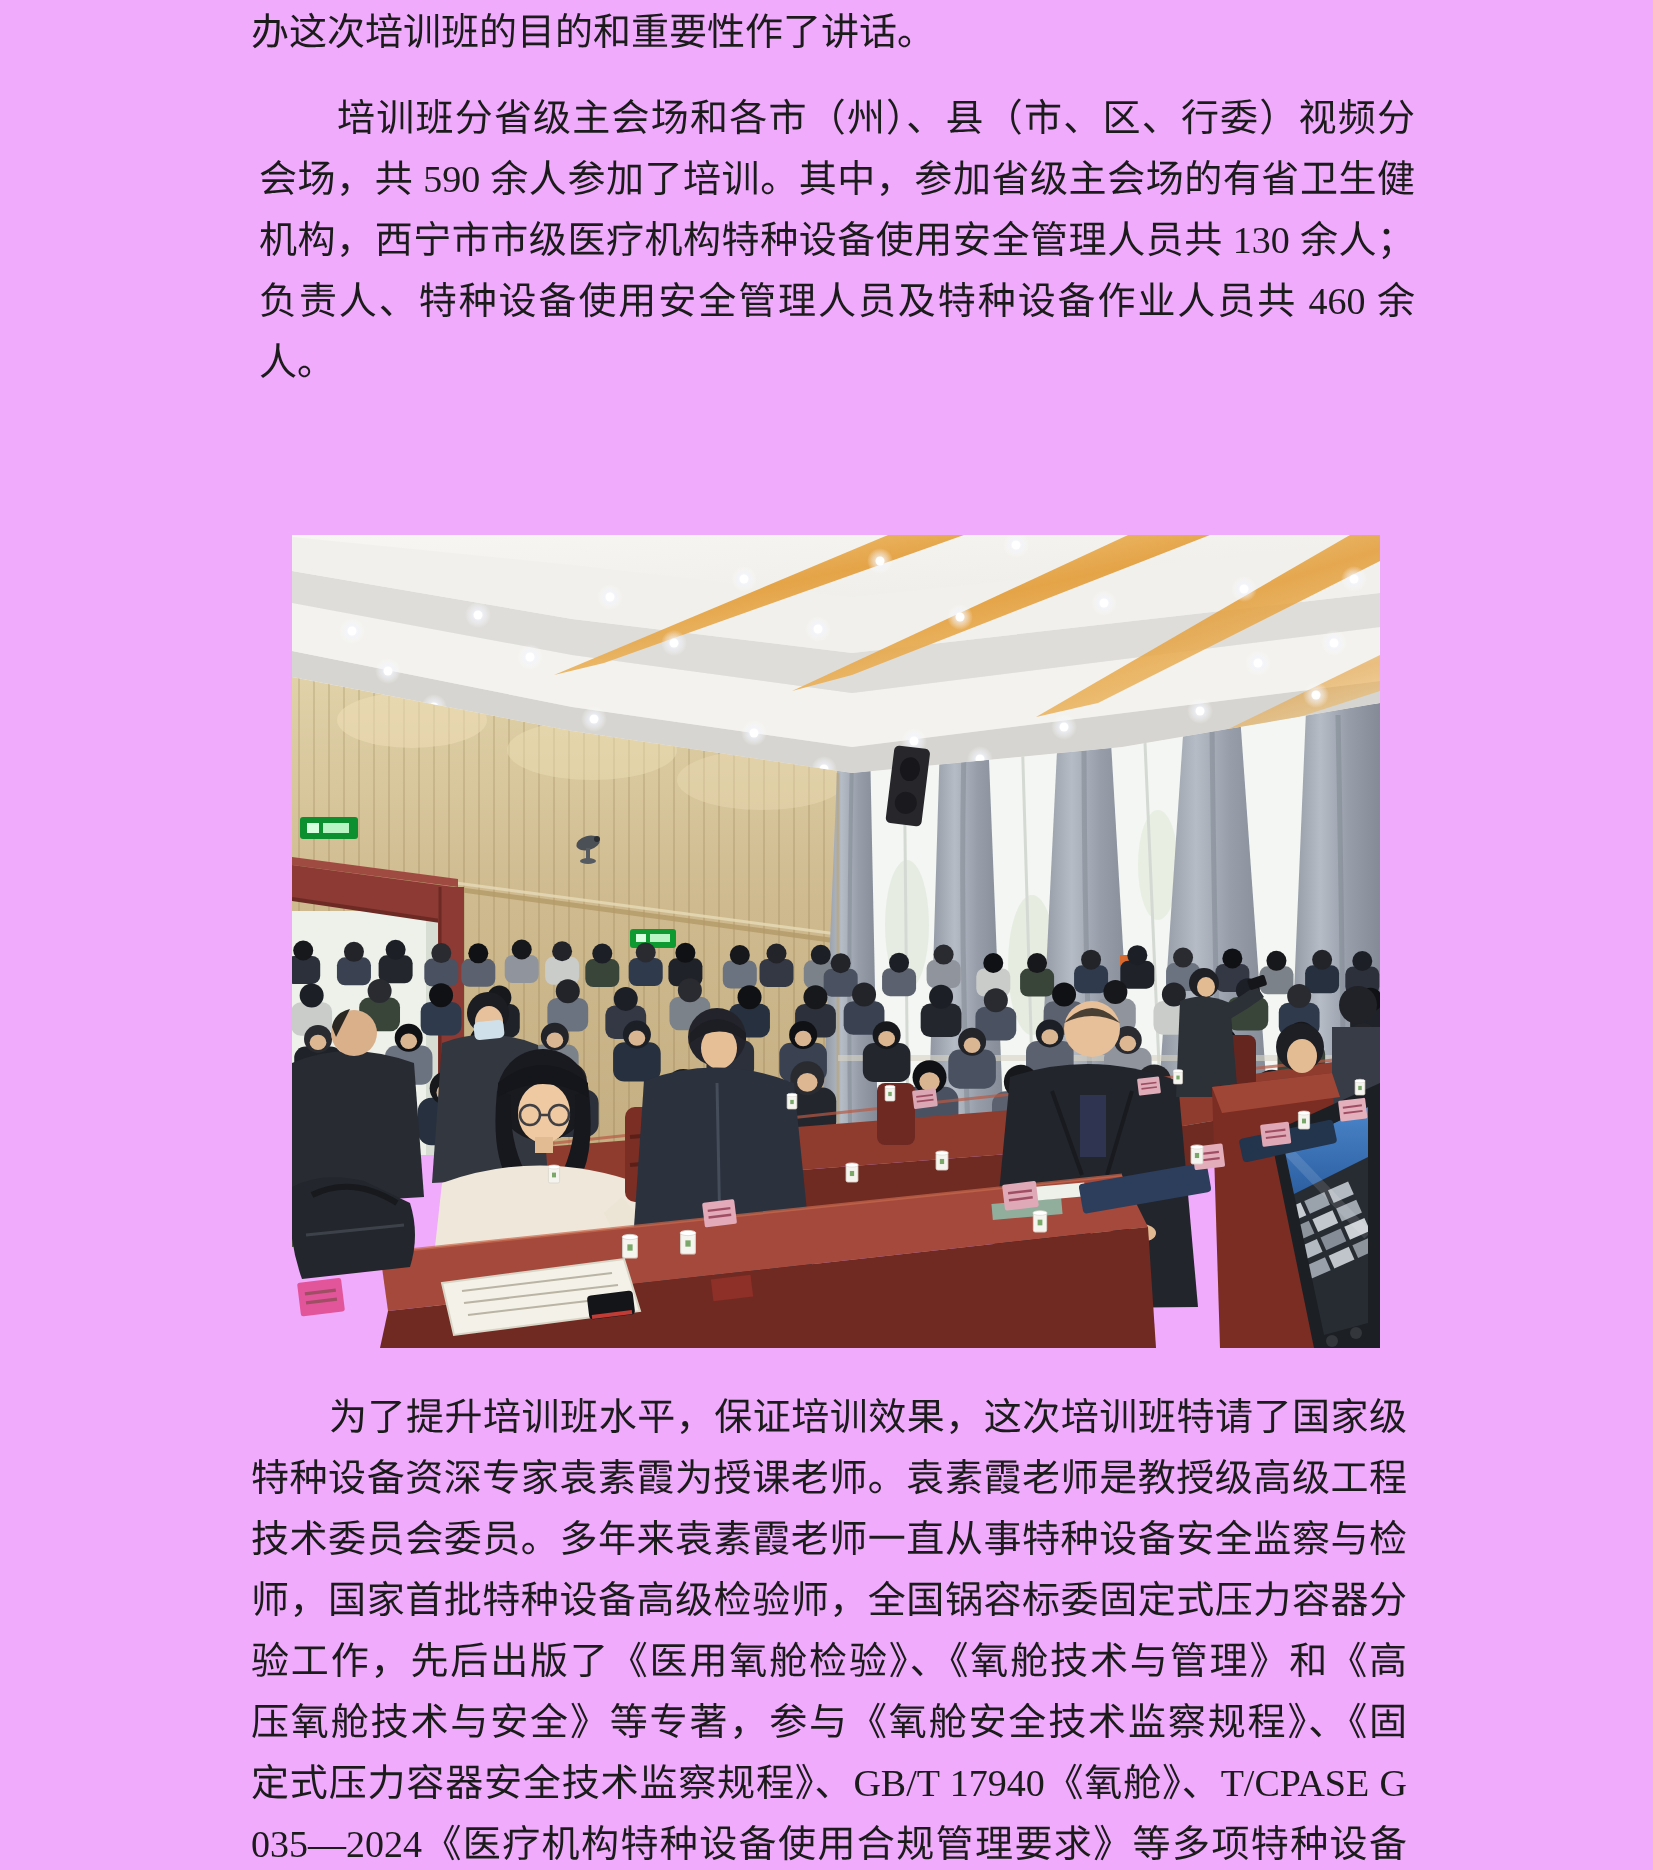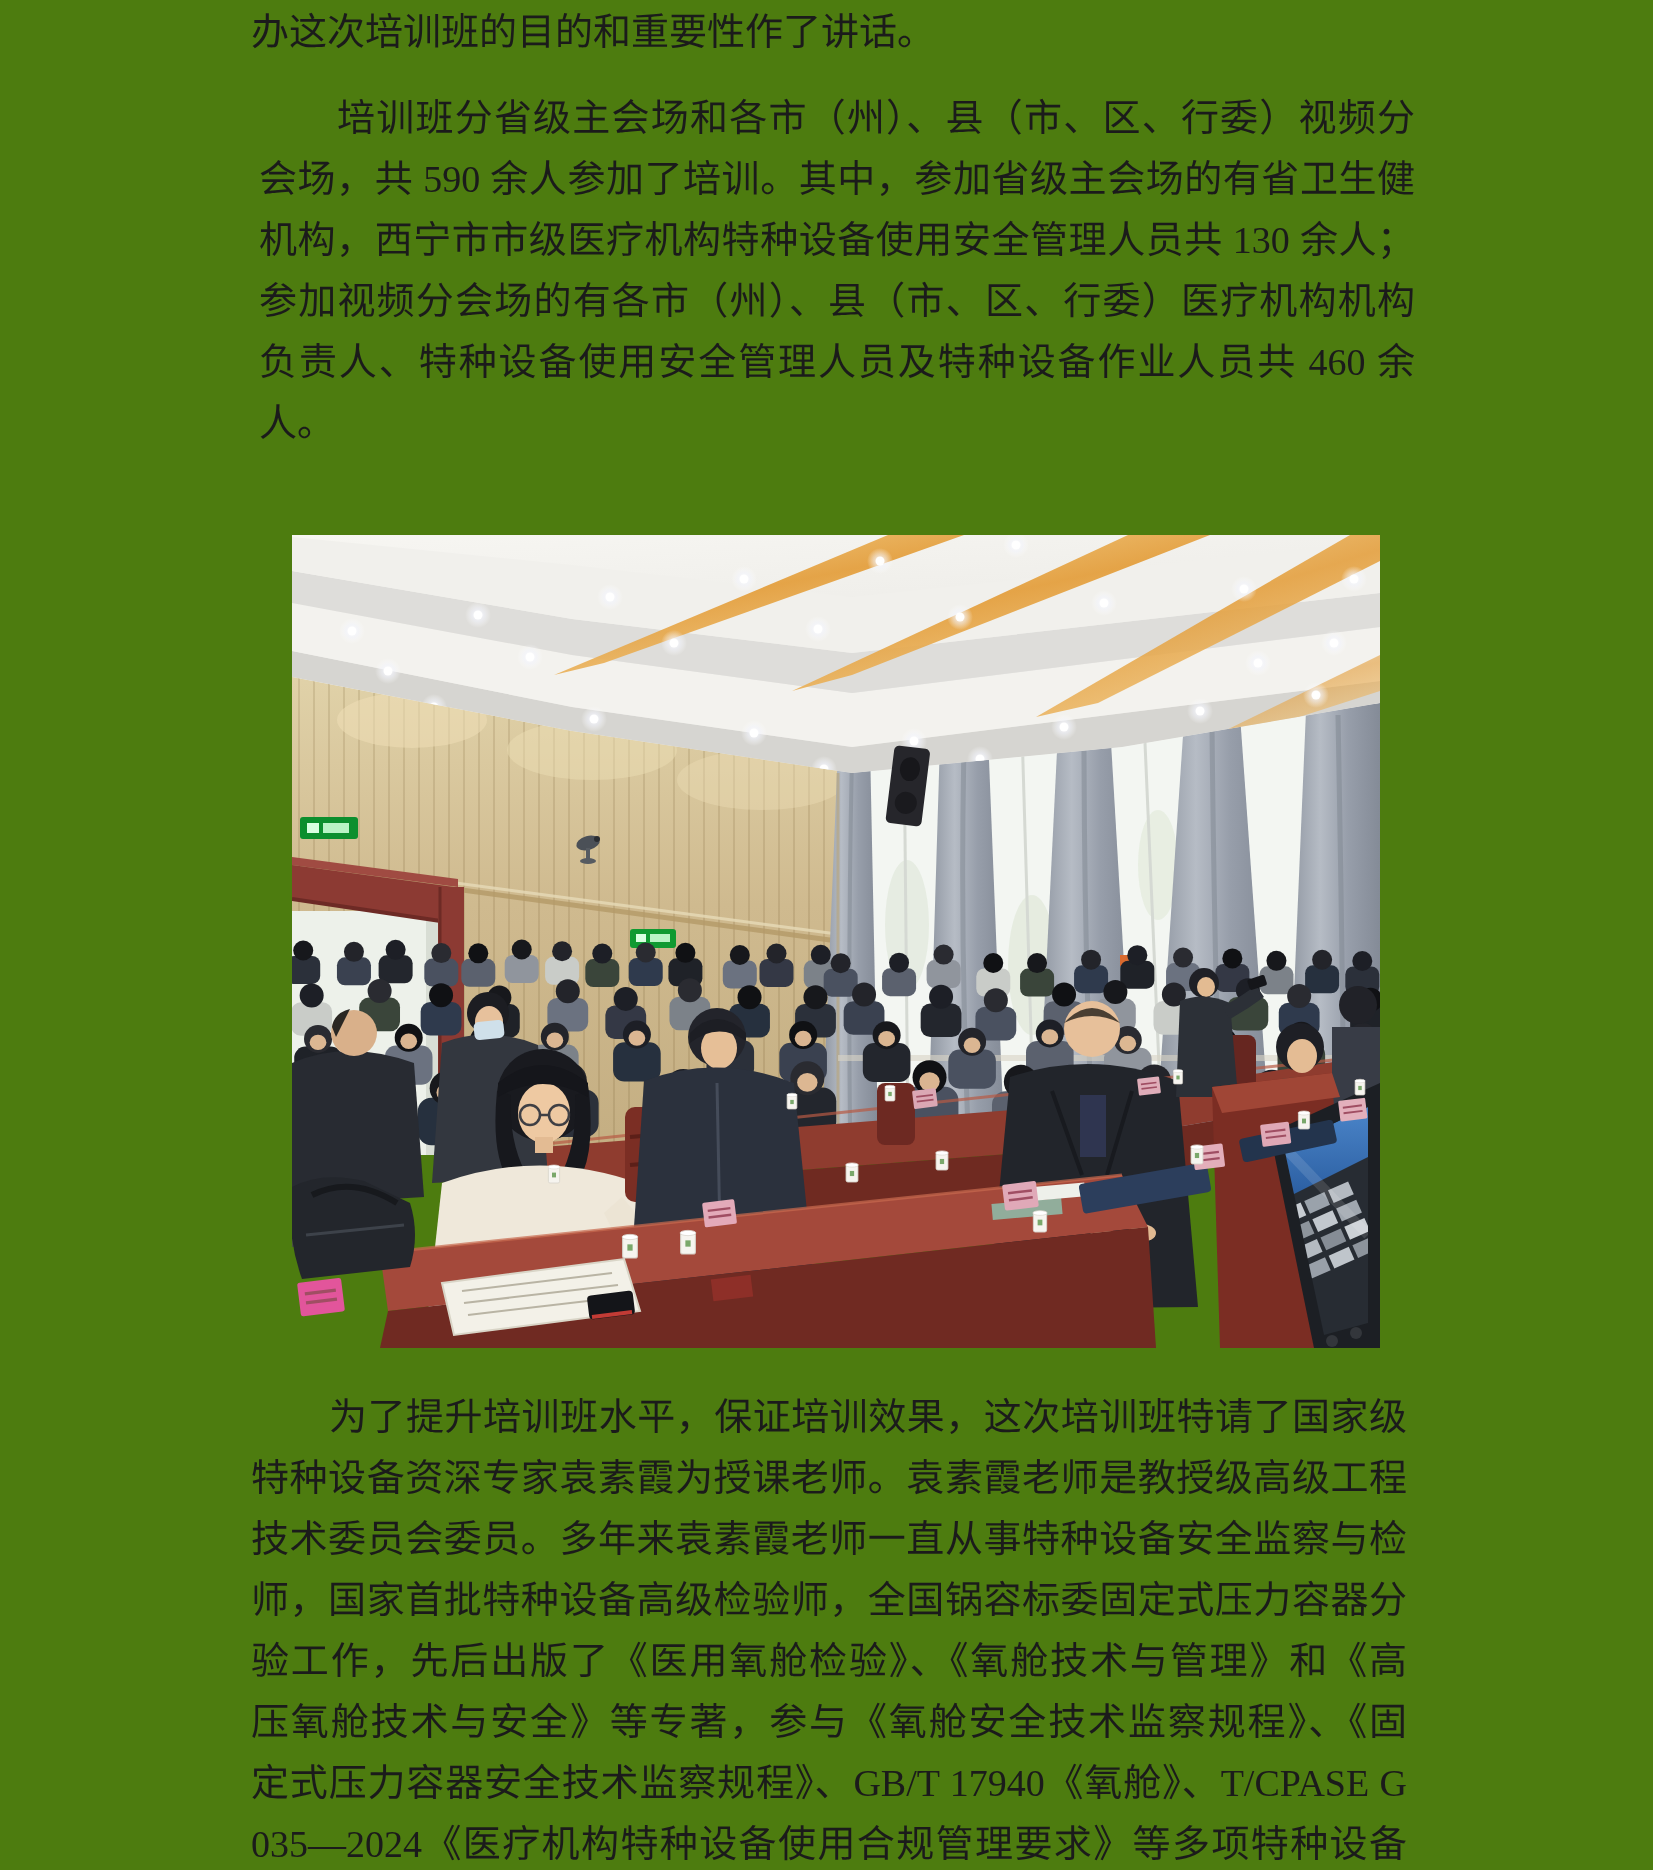--- a/index.html
+++ b/index.html
@@ -1,17 +1,17 @@
 <!DOCTYPE html>
 <html lang="zh-CN"><head>
 <meta charset="utf-8">
 <style>
   html,body{margin:0;padding:0;background:#ffffff;}
   .page{
-    position:relative;width:1653px;height:1870px;background:#4d7c0f;overflow:hidden;
+    position:relative;width:1653px;height:1870px;background:#f0abfc;overflow:hidden;
     font-family:"Liberation Serif","DejaVu Serif",serif;color:#1b1b1b;
   }
   .para{position:absolute;left:251px;width:1156px;font-size:38px;line-height:61px;}
   .line{display:block;height:61px;text-align:justify;text-align-last:justify;}
   .line.last{text-align-last:left;}
   .line.ind{text-indent:78px;}
   .photo-wrap{position:absolute;left:292px;top:535px;width:1088px;height:813px;}
   .photo-wrap svg{display:block;}
 </style>
 </head>
@@ -20,21 +20,20 @@
 <div class="page">
 
   <div class="para" style="top:2px;">
     <span class="line last">办这次培训班的目的和重要性作了讲话。</span>
   </div>
 
   <div class="para" style="top:88px;margin-left:8px;">
     <span class="line ind">培训班分省级主会场和各市（州）、县（市、区、行委）视频分</span>
     <span class="line">会场，共 590 余人参加了培训。其中，参加省级主会场的有省卫生健</span>
     <span class="line">机构，西宁市市级医疗机构特种设备使用安全管理人员共 130 余人；</span>
-    <span class="line">参加视频分会场的有各市（州）、县（市、区、行委）医疗机构机构</span>
     <span class="line">负责人、特种设备使用安全管理人员及特种设备作业人员共 460 余</span>
     <span class="line last">人。</span>
   </div>
 
   <figure class="photo-wrap" style="margin:0" aria-label="培训班省级主会场照片：学员坐在红木色课桌前听课，天花板为斜向灯槽吊顶，左侧米色墙面有红色门框和安全出口标志，右侧落地窗配灰色窗帘，右下角有视频会议显示屏">
     <svg width="1088" height="813" viewBox="0 0 1088 813" xmlns="http://www.w3.org/2000/svg">
       <defs>
         <linearGradient id="gw" x1="0" y1="0" x2="0" y2="1">
           <stop offset="0" stop-color="#e2d4ab"></stop>
             <stop offset="0.5" stop-color="#cfba8f"></stop>

